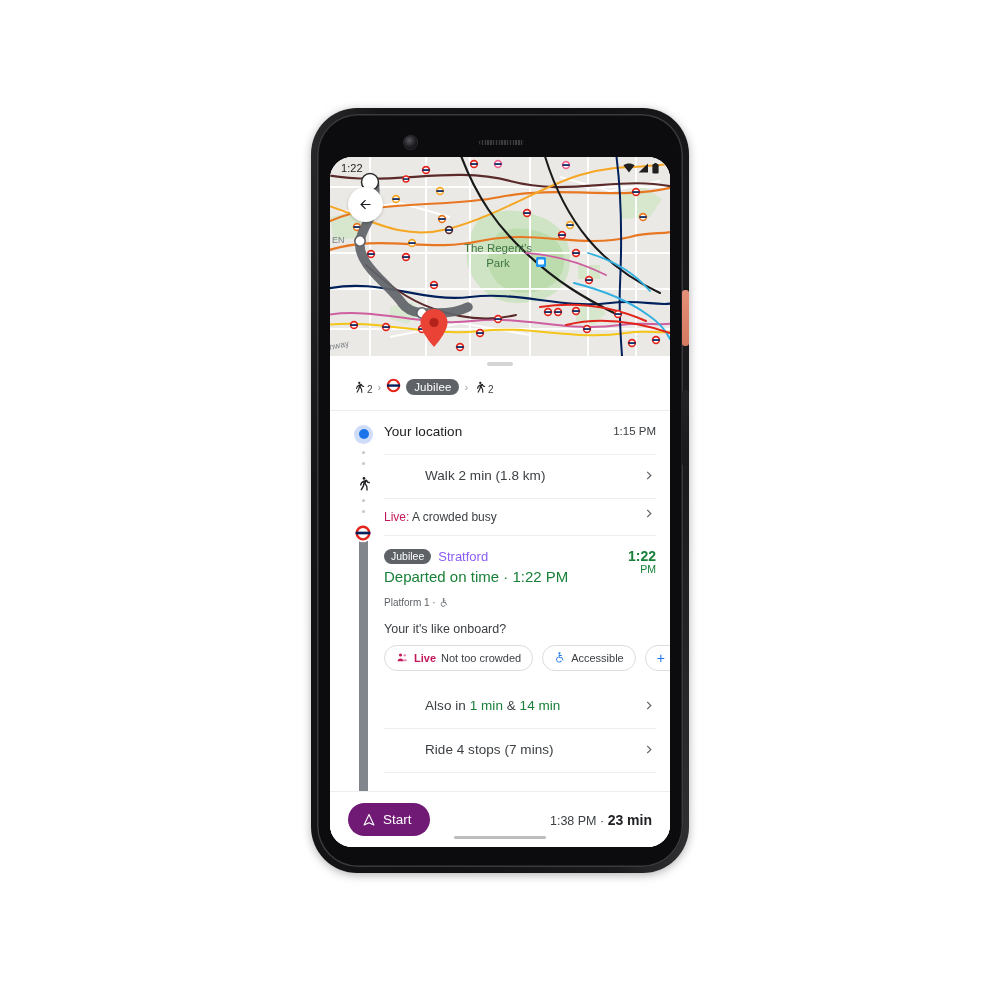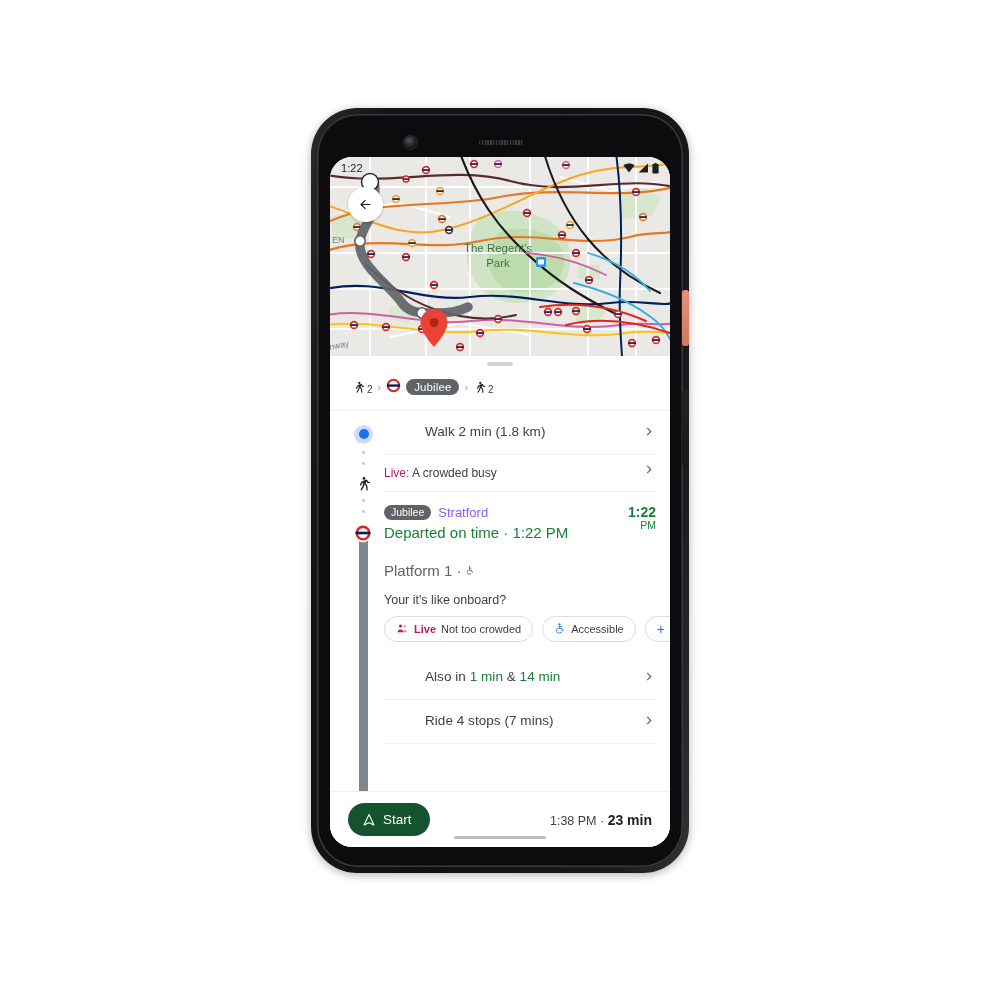--- a/index.html
+++ b/index.html
@@ -154,21 +154,21 @@
   .dep-block { margin-left: 54px; margin-right: 14px; padding: 13px 0 0; }
   .dep-head { display: flex; align-items: flex-start; }
   .dep-head-left { flex: 1; }
   .dep-line1 { display: flex; align-items: center; gap: 7px; }
   .chip-small {
     background: #5f6368; color: #fff; border-radius: 8px;
     padding: 1px 7px 2px; font-size: 10.5px; font-weight: 500;
   }
   .dest { font-size: 13px; color: #8b5cf6; font-weight: 500; }
   .dep-line2 { font-size: 15px; color: #188038; margin-top: 4px; }
-  .dep-line3 { font-size: 15px; color: #5f6368; margin-top: 21px; display: flex; align-items: center; gap: 3px; }
+  .dep-line3 { font-size: 10px; color: #5f6368; margin-top: 12px; display: flex; align-items: center; gap: 3px; }
   .dep-time { text-align: right; padding-left: 6px; }
   .dep-time-hm { font-size: 14px; font-weight: 700; color: #188038; line-height: 1.05; }
   .dep-time-ap { font-size: 10.5px; color: #188038; }
 
   .onboard-q { margin: 14px 0 0; font-size: 12.5px; color: #3c4043; }
   .chips-row { display: flex; gap: 9px; margin-top: 9px; padding-bottom: 14px; }
   .pill {
     display: inline-flex; align-items: center; gap: 5px;
     border: 1px solid #dadce0; border-radius: 14px;
     padding: 5px 11px; white-space: nowrap; background: #fff;
@@ -178,21 +178,21 @@
   .pill .plus { color: #1a73e8; font-size: 14px; line-height: 1; }
 
   
   .bottom-bar {
     height: 56px; display: flex; align-items: center;
     justify-content: space-between; padding: 0 18px 0 18px;
     border-top: 1px solid #eceef0; background: #fff;
   }
   .start-btn {
     display: inline-flex; align-items: center; gap: 7px;
-    background: #14532d; color: #fff;
+    background: #701a75; color: #fff;
     border-radius: 20px; padding: 9px 18px 9px 14px;
     font-size: 13.5px; font-weight: 500;
   }
   .eta { font-size: 12.5px; color: #3c4043; }
   .eta b { font-size: 14px; font-weight: 700; color: #202124; }
   .nav-home {
     position: absolute; left: 50%; transform: translateX(-50%);
     bottom: 8px; width: 92px; height: 3.5px; border-radius: 2px; background: #bdbdbd;
   }
 </style>
@@ -494,20 +494,26 @@
           </div>
           <span class="roundel-rail">
             <svg width="20" height="20" viewBox="0 0 24 24">
               <circle cx="12" cy="12" r="11" fill="#fff"></circle>
               <circle cx="12" cy="12" r="7.6" fill="#fff" stroke="#e1251b" stroke-width="2.9"></circle>
               <rect x="3.2" y="10.4" width="17.6" height="3.2" fill="#00205b"></rect>
             </svg>
           </span>
         </div>
 
+        <div class="row">
+          <div class="row-main">
+            <div class="row-title">Your location</div>
+          </div>
+          <div class="row-time">1:15 PM</div>
+        </div>
 
         <div class="row">
           <div class="row-main">
             <div class="row-title reg">Walk 2 min (1.8 km)</div>
           </div>
           <div class="chev">
             <svg width="13" height="13" viewBox="0 0 24 24">
                 <path d="M8.6 4.6 L16 12 l-7.4 7.4 -1.6 -1.6 L12.8 12 7 6.2Z" fill="#5f6368"></path>
               </svg>
           </div>

